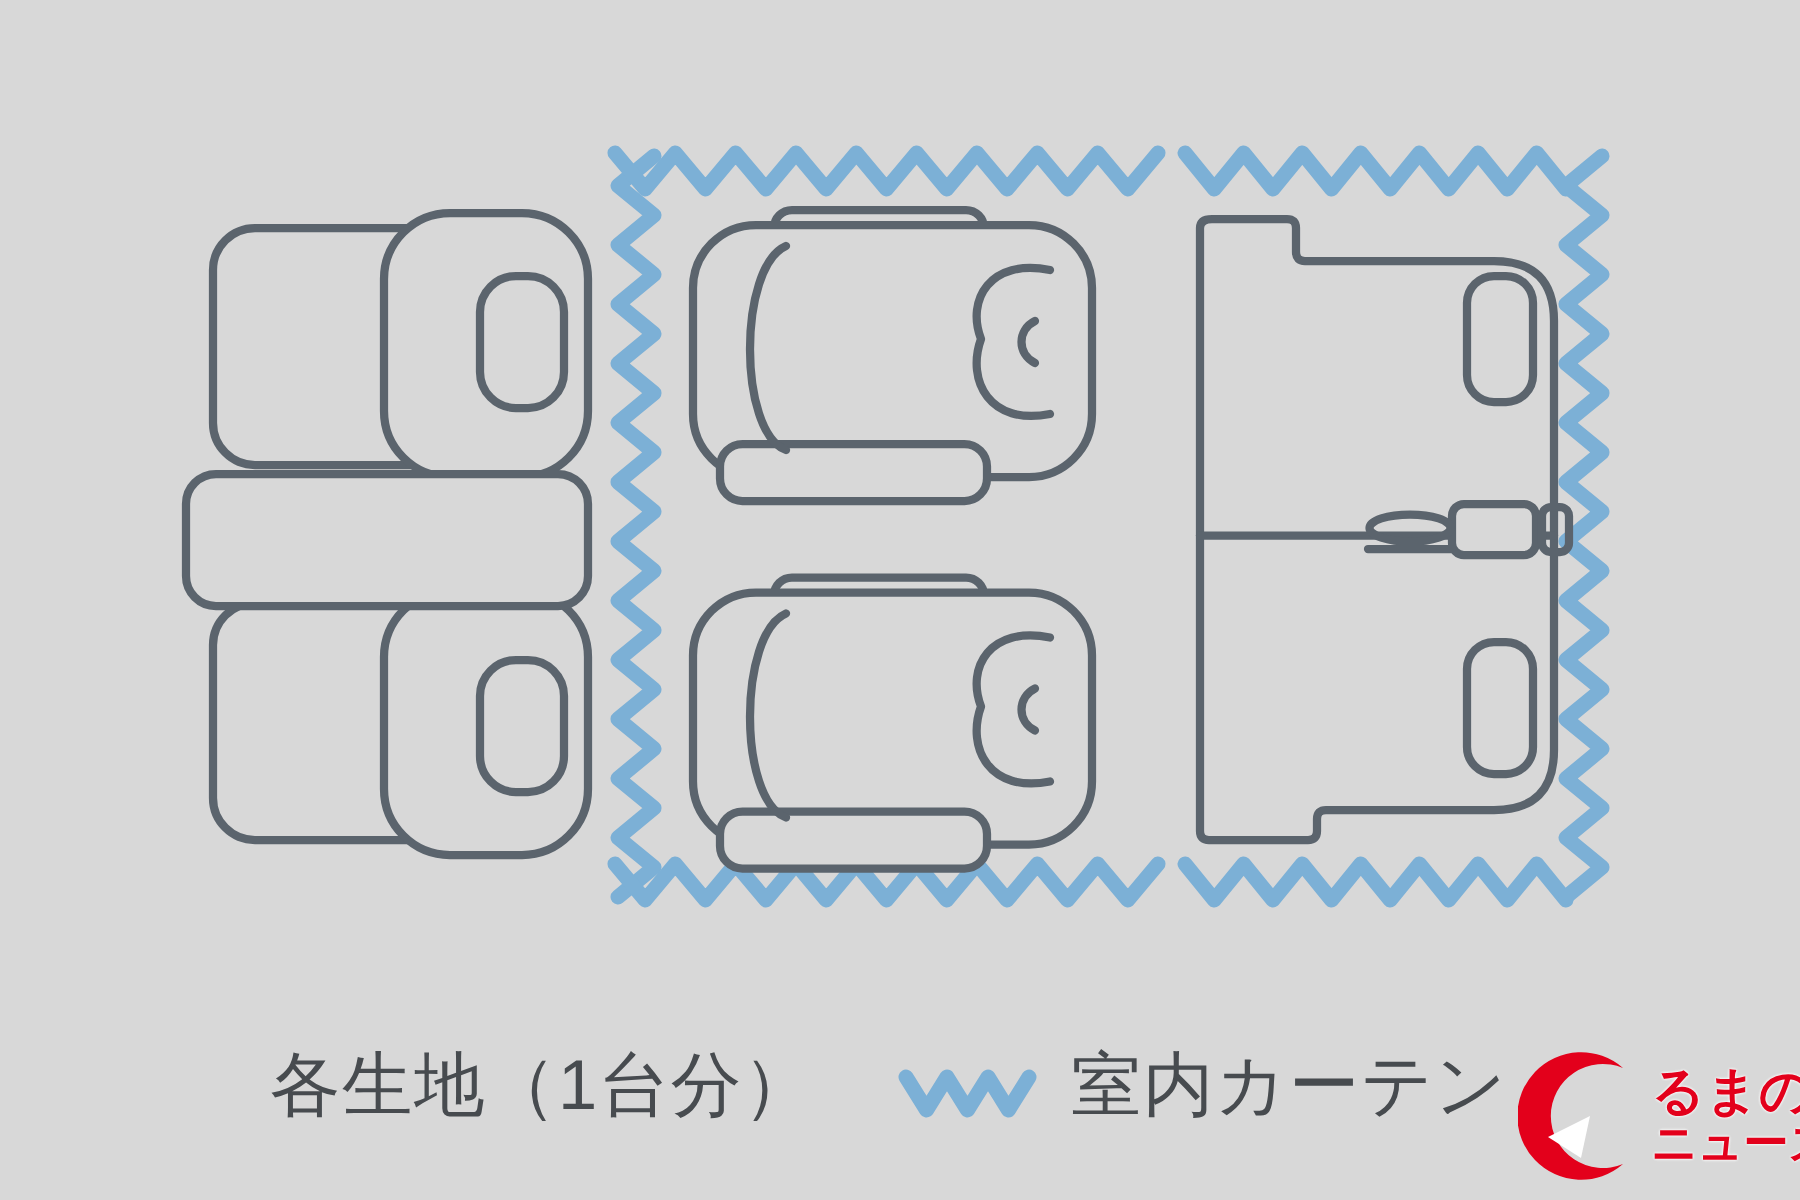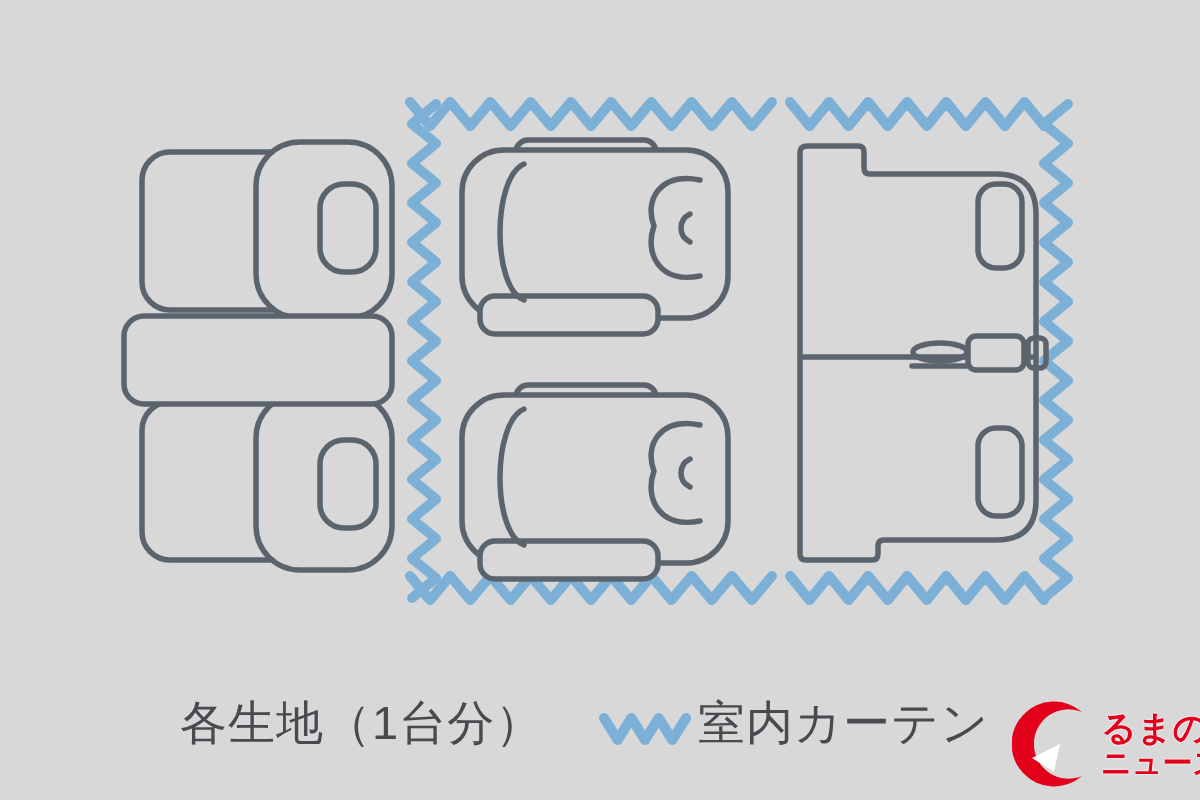--- a/index.html
+++ b/index.html
@@ -21,21 +21,21 @@
     fill:none; stroke: var(--curtain-blue,#7cb0d6); stroke-width:10;
     stroke-linejoin:round; stroke-linecap:round;
   }
 
   
   .label {
     position:absolute; color: var(--label-text,#474b4f);
     font-size:47px; letter-spacing:1px; white-space:nowrap;
   }
   .fabric-label { left:132px; top:692px;margin-left:48px; }
-  .curtain-row { position:absolute; left:596px; top:692px; display:flex; align-items:center; gap:6px; }
+  .curtain-row { position:absolute; left:596px; top:692px; display:flex; align-items:center; gap:22px; }
   .curtain-row .label { position:static; }
   .legend-zig { margin-top:10px; flex:none; }
 
   
   .logo { position:absolute; left:1012px; top:698px; display:flex; align-items:center; gap:5px; }
   .logo-text { display:flex; flex-direction:column; line-height:1.08; color:var(--logo-red,#e3001b); font-weight:bold;
                text-shadow:0 0 2px #fff, 0 0 2px #fff; white-space:nowrap; }
   .logo-line1 { font-size:35px; }
   .logo-line2 { font-size:30px; }
 </style>

